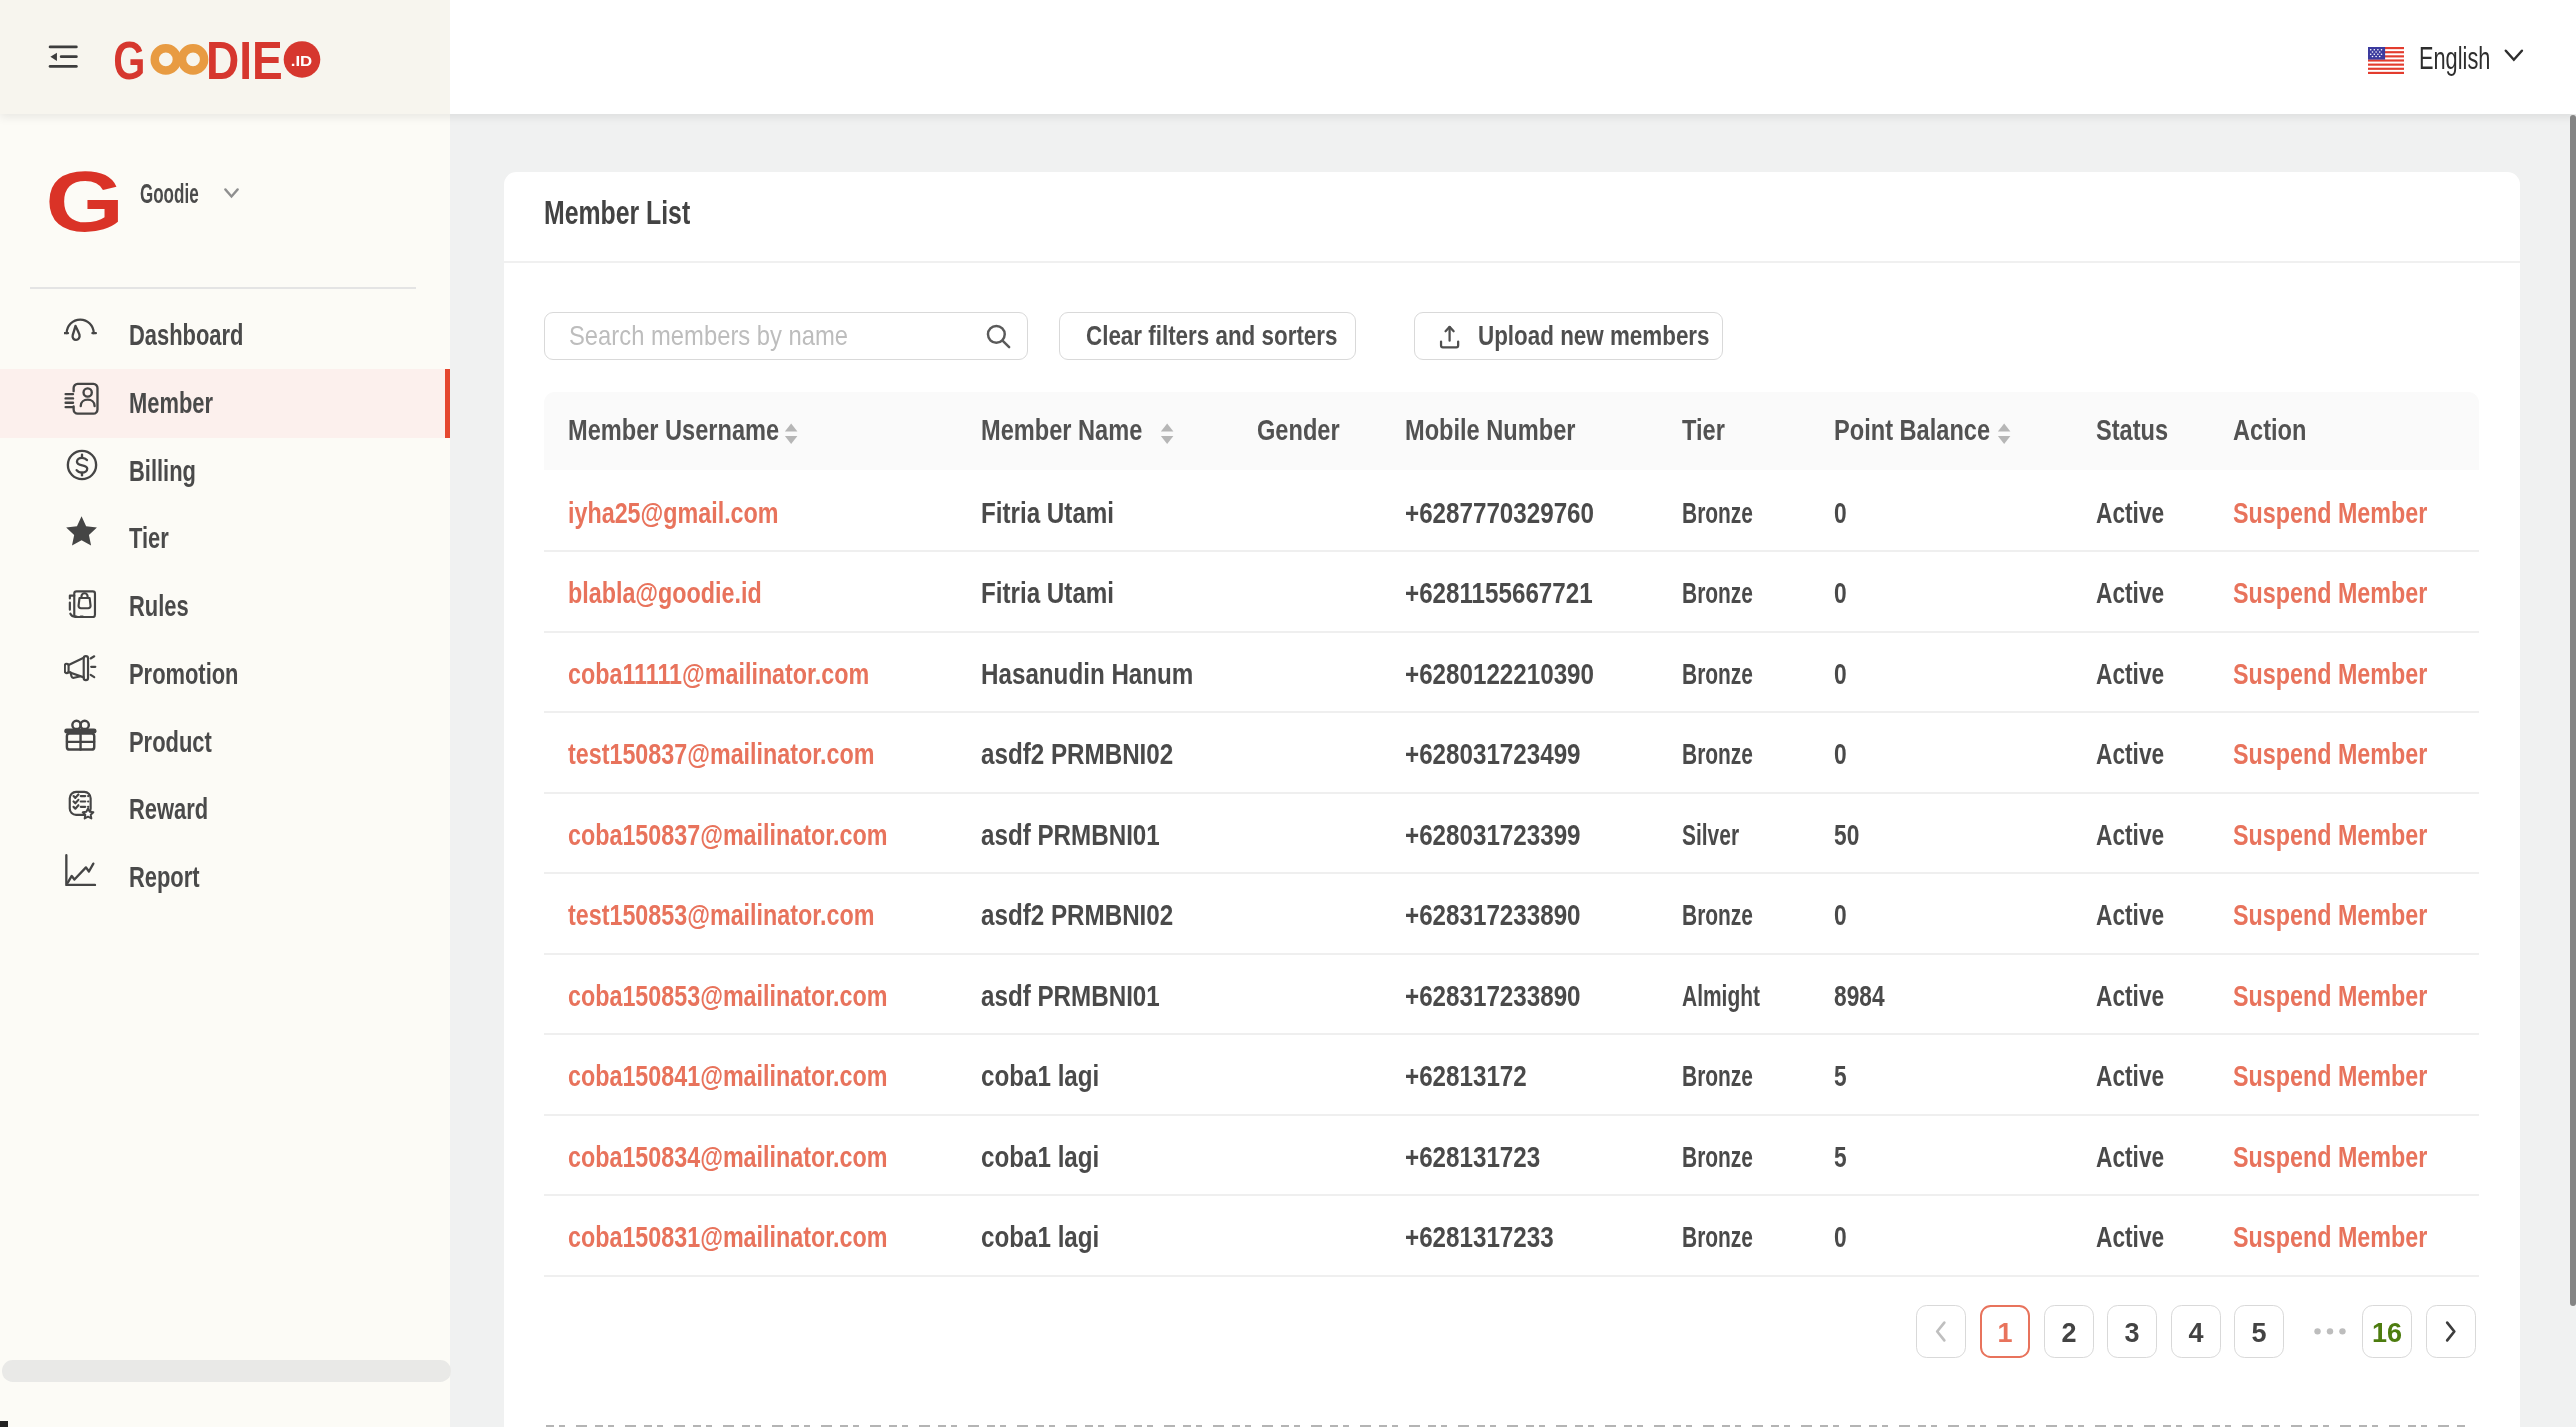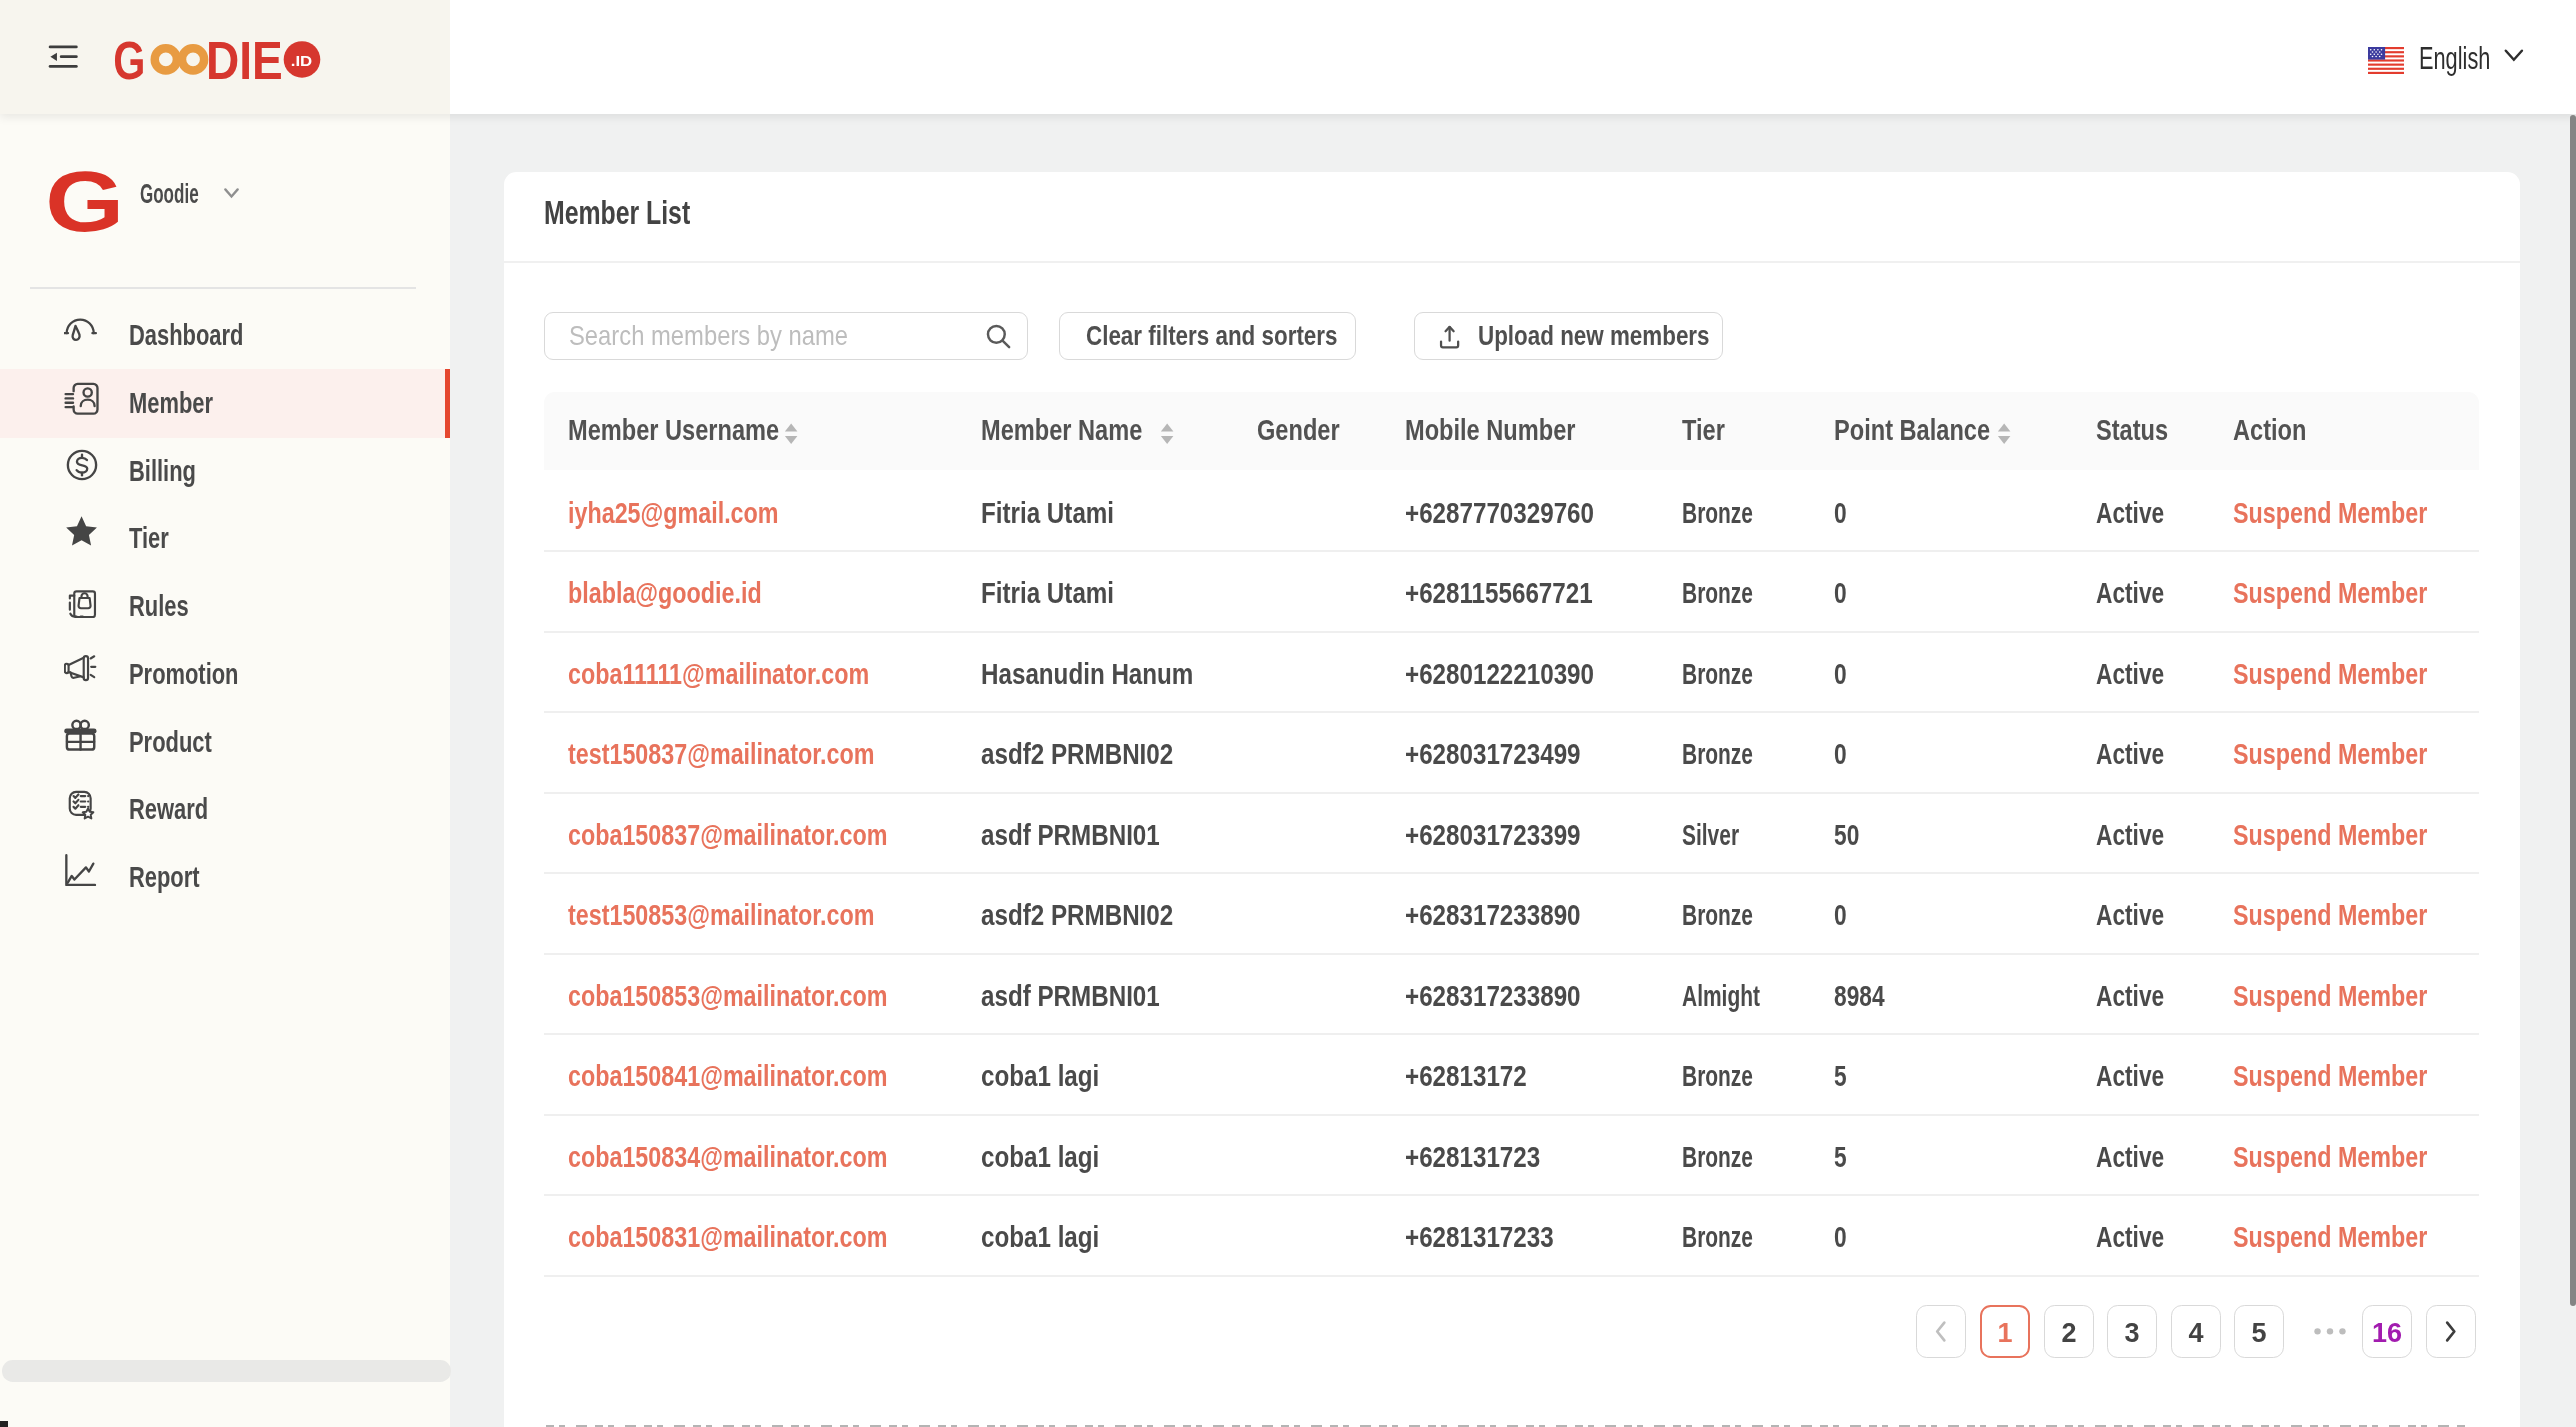--- a/index.html
+++ b/index.html
@@ -297,20 +297,20 @@
 <div class="abs" style="left:2171px;top:1305px;width:50px;height:53px;border:1.8px solid #d9d9d9;border-radius:10.7px;background:#fff;"></div>
     <div class="txt" style="left:2171px;top:1318px;width:50px;text-align:center;font-size:27px;font-weight:600;color:#434343;">4</div>
 <div class="abs" style="left:2234px;top:1305px;width:50px;height:53px;border:1.8px solid #d9d9d9;border-radius:10.7px;background:#fff;"></div>
     <div class="txt" style="left:2234px;top:1318px;width:50px;text-align:center;font-size:27px;font-weight:600;color:#434343;">5</div>
 <svg class="abs" style="left:2312px;top:1326px;" width="36" height="10.7" viewBox="0 0 40 12">
 <circle cx="6" cy="6" r="3.6" fill="#bdbdbd"></circle>
       <circle cx="20" cy="6" r="3.6" fill="#bdbdbd"></circle>
       <circle cx="34" cy="6" r="3.6" fill="#bdbdbd"></circle>
 </svg>
 <div class="abs" style="left:2362px;top:1305px;width:50px;height:53px;border:1.8px solid #d9d9d9;border-radius:10.7px;background:#fff;"></div>
-    <div class="txt" style="left:2362px;top:1318px;width:50px;text-align:center;font-size:27px;font-weight:600;color:#a21caf;">16</div>
+    <div class="txt" style="left:2362px;top:1318px;width:50px;text-align:center;font-size:27px;font-weight:600;color:#4d7c0f;">16</div>
 <div class="abs" style="left:2426px;top:1305px;width:50px;height:53px;border:1.8px solid #d9d9d9;border-radius:10.7px;background:#fff;"></div>
 <svg class="abs" style="left:2440px;top:1319px;" width="21.5" height="25" viewBox="0 0 24 28">
 <path d="M8 4 L16 14 L8 24" fill="none" stroke="#3d3d3d" stroke-width="3" stroke-linecap="round" stroke-linejoin="round"></path>
 </svg>
 <div class="abs" style="left:546px;top:1425px;width:1923px;height:2.7px;background:repeating-linear-gradient(90deg,#b4b4b4 0 8px,transparent 8px 13.4px,#b4b4b4 13.4px 19px,transparent 19px 30px,#b4b4b4 30px 41px,transparent 41px 49px);"></div>
 <div class="abs" style="left:2570px;top:115px;width:6.3px;height:1191px;background:#848484;border-radius:3.6px;"></div>
 </div>
 
 </body></html>

